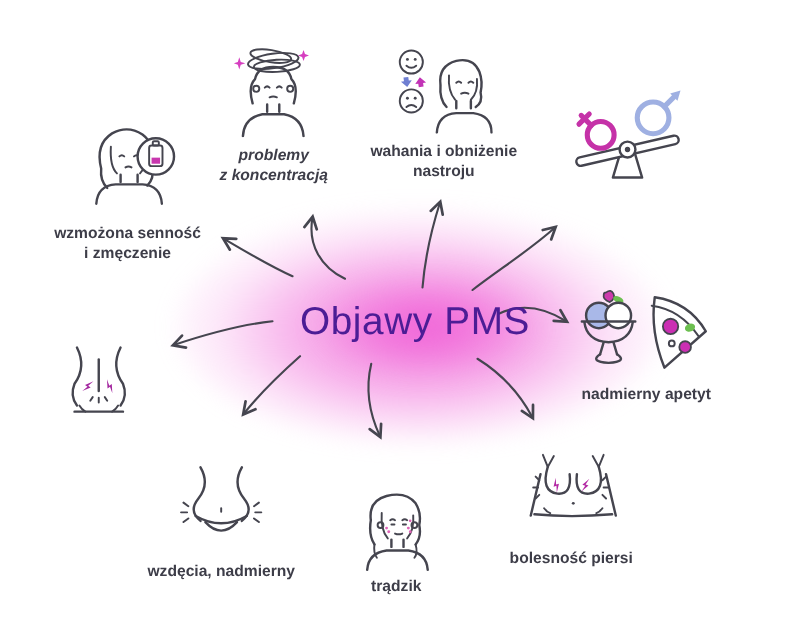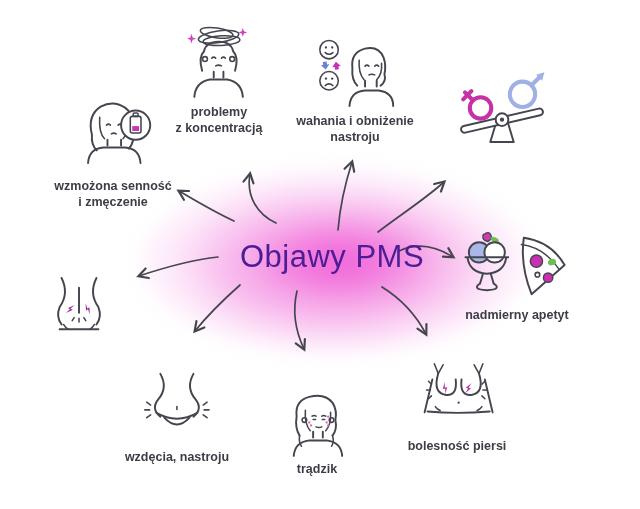--- a/index.html
+++ b/index.html
@@ -42,38 +42,38 @@
       <path d="M338 230 C340 206 345 184 352 162" marker-end="url(#ah)"></path>
       <path d="M378 232 C400 215 424 200 444 182" marker-end="url(#ah)"></path>
       <path d="M399 251 C418 242 437 247 453 257" marker-end="url(#ah)"></path>
       <path d="M382 287 C403 300 417 317 426 334" marker-end="url(#ah)"></path>
       <path d="M297 291 C292 312 296 332 304 349" marker-end="url(#ah)"></path>
       <path d="M240 285 C222 301 207 316 195 331" marker-end="url(#ah)"></path>
       <path d="M218 257 C190 260 163 268 139 276" marker-end="url(#ah)"></path>
     </g>
   </svg>
 
-  <div class="item" style="left:113px;top:96px;">
+  <div class="item" style="left:102px;top:96px;">
     <svg class="ic" width="78" height="68" viewBox="0 0 80 70">
       <path d="M23 56 Q17 50 18 40 Q13 20 27 11 Q40 4 52 12 Q63 20 60 38 Q62 48 56 54"></path>
       <path d="M26 22 Q25 38 31 44 M55 24 Q56 38 50 44" class="thin"></path>
       <path d="M33 30 Q35 28 37 30 M45 30 Q47 28 49 30" class="thin"></path>
       <path d="M38 39 Q40.5 37.5 43 39" class="thin"></path>
       <path d="M34 45 L34 51 M48 45 L48 51"></path>
       <path d="M14 69 Q15 54 30 53 L52 53 Q67 54 68 69"></path>
       <circle cx="63" cy="30" r="15" fill="#ffffff"></circle>
       <rect x="57.5" y="21" width="11" height="17" rx="2" class="thin"></rect>
       <rect x="60.5" y="17.5" width="5" height="3.5" rx="1" class="thin"></rect>
       <rect x="59.5" y="31" width="7" height="5" fill="#c837ae" stroke="none"></rect>
     </svg>
     <div class="lbl" style="margin-top:14px">wzmożona senność
 i zmęczenie</div>
   </div>
 
-  <div class="item" style="left:219px;top:24px;">
+  <div class="item" style="left:219px;top:36px;font-style:italic;">
     <svg class="ic" width="64" height="74" viewBox="0 0 66 76">
       <g class="thin">
         <ellipse cx="33" cy="13" rx="21" ry="6" transform="rotate(-8 33 13)"></ellipse>
         <ellipse cx="31" cy="9" rx="17" ry="5" transform="rotate(9 31 9)"></ellipse>
         <ellipse cx="36" cy="17" rx="19" ry="5" transform="rotate(-3 36 17)"></ellipse>
       </g>
       <path d="M5 10 L6.2 13.8 L10 15 L6.2 16.2 L5 20 L3.8 16.2 L0.5 15 L3.8 13.8 Z" fill="#d63fc0" stroke="none"></path>
       <path d="M58 4 L59.2 7.3 L62.5 8.5 L59.2 9.7 L58 13 L56.8 9.7 L53.5 8.5 L56.8 7.3 Z" fill="#d63fc0" stroke="none"></path>
       <path d="M16 48 Q12 34 18 28 Q20 18 33 18 Q46 18 48 28 Q54 34 50 48"></path>
       <circle cx="19" cy="36" r="2.5" class="thin"></circle>
@@ -195,21 +195,21 @@
       <path d="M20 4 Q28 18 18 30 Q10 40 20 48"></path>
       <path d="M54 4 Q46 18 56 30 Q64 40 54 48"></path>
       <path d="M16 44 Q37 56 58 44"></path>
       <path d="M24 49 Q37 63 50 49"></path>
       <path d="M37 37.5 L37 40.5" class="thin"></path>
       <g class="thin">
         <path d="M10 36 L6 33 M9 41 L4 41 M10 46 L6 49"></path>
         <path d="M64 36 L68 33 M65 41 L70 41 M64 46 L68 49"></path>
       </g>
     </svg>
-    <div class="lbl" style="margin-top:7px">wzdęcia, nastroju</div>
+    <div class="lbl" style="margin-top:7px">wzdęcia, nadmierny</div>
   </div>
 
   <div class="item" style="left:79px;top:274px;">
     <svg class="ic" width="62" height="68" viewBox="0 0 64 70">
       <path d="M14 4 Q22 20 12 34 Q8 44 14 52"></path>
       <path d="M50 4 Q42 20 52 34 Q56 44 50 52"></path>
       <path d="M12 57 L52 57"></path>
       <path d="M16 52 Q18 55.5 21 57 M48 52 Q46 55.5 43 57" class="thin"></path>
       <path d="M32 14 L32 40"></path>
       <path d="M1.5 -6 L-2.5 0.5 L0 0.5 L-1.5 6 L2.5 -0.5 L0 -0.5 Z" fill="#a428a0" stroke="none" transform="translate(23 36) rotate(35)"></path>

